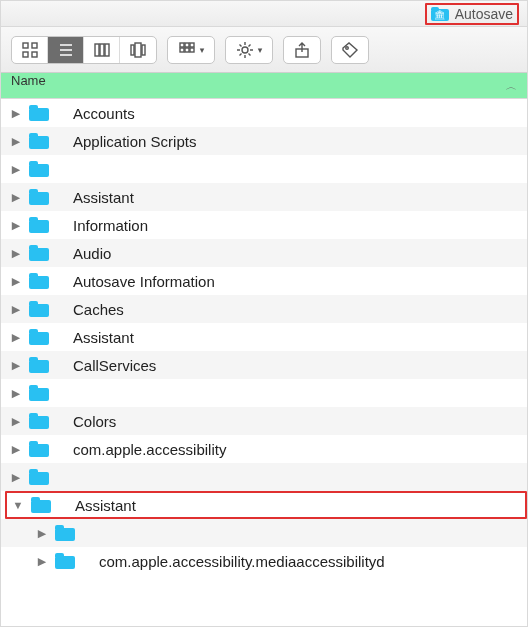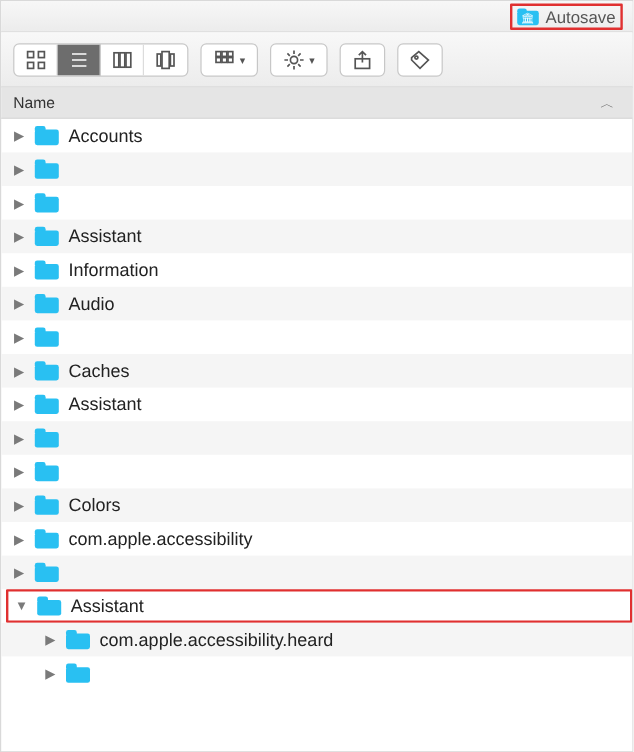--- a/index.html
+++ b/index.html
@@ -12,29 +12,29 @@
 
   .toolbar { height: 46px; background: linear-gradient(#f8f8f8,#ececec); border-bottom: 1px solid #cfcfcf; display: flex; align-items: center; padding: 0 10px; gap: 10px; }
   .btn-group { display: flex; border: 1px solid #c7c7c7; border-radius: 5px; background: #fff; overflow: hidden; height: 28px; }
   .btn-group .btn { width: 36px; display: flex; align-items: center; justify-content: center; border-right: 1px solid #dcdcdc; cursor: default; }
   .btn-group .btn:last-child { border-right: none; }
   .btn-group .btn.active { background: #6d6d6d; color: #fff; }
   .btn-single { width: 38px; height: 28px; border: 1px solid #c7c7c7; border-radius: 5px; background: #fff; display: flex; align-items: center; justify-content: center; cursor: default; }
   .btn-drop { width: 48px; height: 28px; border: 1px solid #c7c7c7; border-radius: 5px; background: #fff; display: flex; align-items: center; justify-content: center; gap: 4px; cursor: default; }
   .chev { font-size: 9px; color: #555; }
 
-  .column-header { height: 26px; background: #e5e5e5; border-bottom: 1px solid #d9d9d9; display: flex; align-items: center; padding: 0 10px 0 10px; font-size: 13px; color: #333; }
+  .column-header { height: 26px; background: #86efac; border-bottom: 1px solid #d9d9d9; display: flex; padding: 0 10px 0 10px; font-size: 13px; color: #333; }
   .column-header .name { flex: 1; }
   .column-header .sort { font-size: 11px; color: #666; padding: 0 6px; }
 
   .list { flex: 1; overflow: auto; }
   .row { height: 28px; display: flex; align-items: center; padding-left: 10px; gap: 8px; font-size: 15px; }
   .row.alt { background: #f5f5f5; }
   .row .disc { width: 10px; color: #7a7a7a; font-size: 11px; display: flex; justify-content: center; }
-  .row .label { white-space: nowrap; }
+  .row .label { white-space: nowrap; margin-left: 16px; }
   .row.child { padding-left: 36px; }
   .highlight-row { border: 2px solid #e03030; border-radius: 1px; margin: 0 0 0 4px; padding-left: 6px !important; }
 
   
   .icon-folder { width: 20px; height: 16px; position: relative; }
   .icon-folder::before { content: ""; position: absolute; top: 0; left: 0; width: 9px; height: 4px; background: #29c0f2; border-radius: 2px 2px 0 0; }
   .icon-folder::after { content: ""; position: absolute; top: 3px; left: 0; width: 20px; height: 13px; background: #29c0f2; border-radius: 2px; }
   .icon-libfolder { width: 18px; height: 14px; position: relative; }
   .icon-libfolder::before { content: ""; position: absolute; top: 0; left: 0; width: 8px; height: 3px; background: #29c0f2; border-radius: 2px 2px 0 0; }
   .icon-libfolder::after { content: ""; position: absolute; top: 2px; left: 0; width: 18px; height: 12px; background: #29c0f2; border-radius: 2px; }
@@ -133,20 +133,21 @@
 
   <div class="list" id="file-list">
       <div class="row">
         <span class="disc">▶</span>
         <span class="icon-folder"></span>
         <span class="label">Accounts</span>
       </div>
       <div class="row alt">
         <span class="disc">▶</span>
         <span class="icon-folder"></span>
+        <span class="label">Application Scripts</span>
       </div>
       <div class="row">
         <span class="disc">▶</span>
         <span class="icon-folder"></span>
       </div>
       <div class="row alt">
         <span class="disc">▶</span>
         <span class="icon-folder"></span>
         <span class="label">Assistant</span>
       </div>
@@ -156,34 +157,36 @@
         <span class="label">Information</span>
       </div>
       <div class="row alt">
         <span class="disc">▶</span>
         <span class="icon-folder"></span>
         <span class="label">Audio</span>
       </div>
       <div class="row">
         <span class="disc">▶</span>
         <span class="icon-folder"></span>
+        <span class="label">Autosave Information</span>
       </div>
       <div class="row alt">
         <span class="disc">▶</span>
         <span class="icon-folder"></span>
         <span class="label">Caches</span>
       </div>
       <div class="row">
         <span class="disc">▶</span>
         <span class="icon-folder"></span>
         <span class="label">Assistant</span>
       </div>
       <div class="row alt">
         <span class="disc">▶</span>
         <span class="icon-folder"></span>
+        <span class="label">CallServices</span>
       </div>
       <div class="row">
         <span class="disc">▶</span>
         <span class="icon-folder"></span>
       </div>
       <div class="row alt">
         <span class="disc">▶</span>
         <span class="icon-folder"></span>
         <span class="label">Colors</span>
       </div>
@@ -197,21 +200,21 @@
         <span class="icon-folder"></span>
       </div>
       <div class="row highlight-row">
         <span class="disc">▼</span>
         <span class="icon-folder"></span>
         <span class="label">Assistant</span>
       </div>
       <div class="row alt child">
         <span class="disc">▶</span>
         <span class="icon-folder"></span>
-        <span class="label">com.apple.accessibility.heard</span>
       </div>
       <div class="row child">
         <span class="disc">▶</span>
         <span class="icon-folder"></span>
+        <span class="label">com.apple.accessibility.mediaaccessibilityd</span>
       </div>
     </div>
 
 </div>
 
 </body></html>

